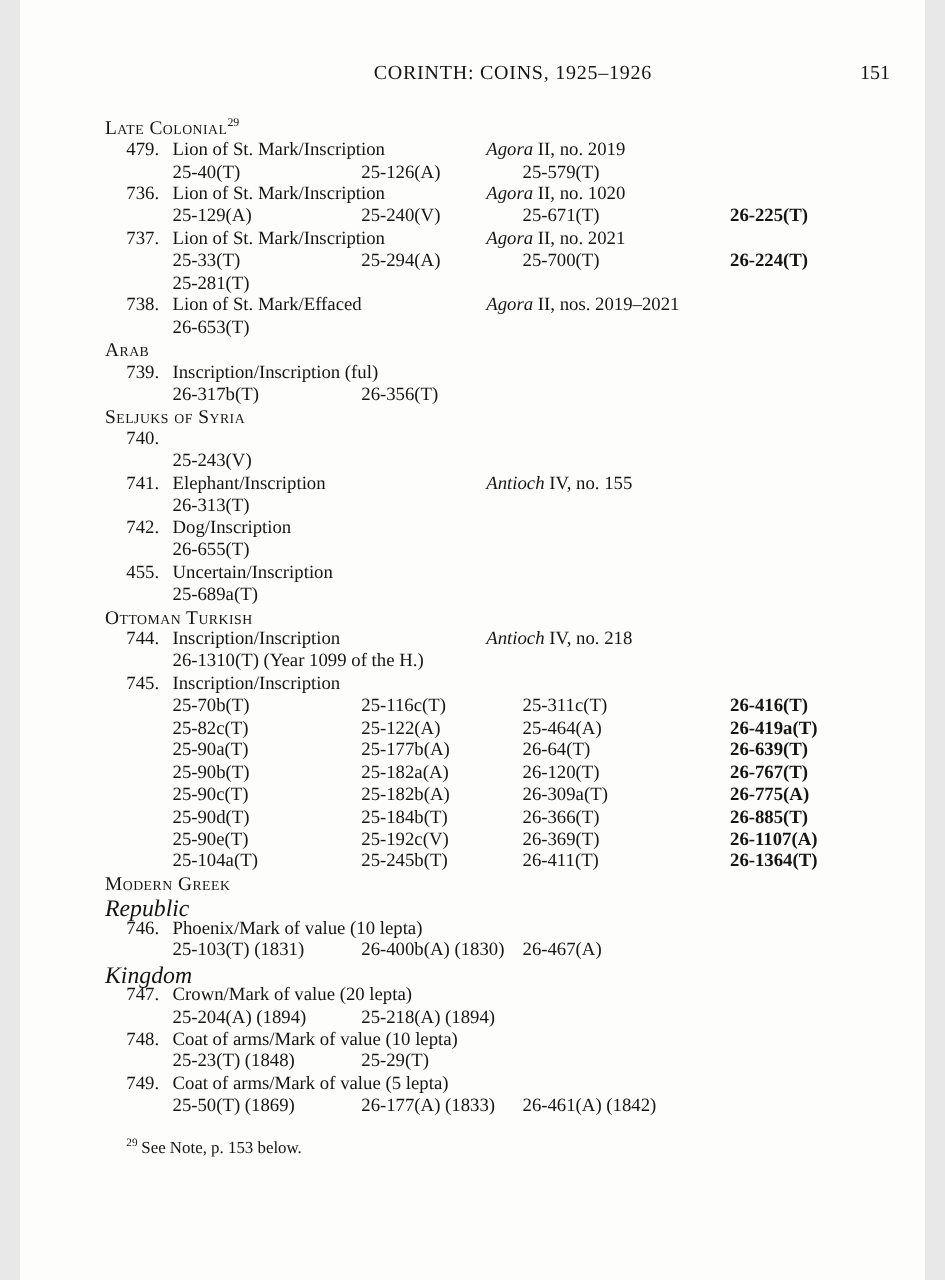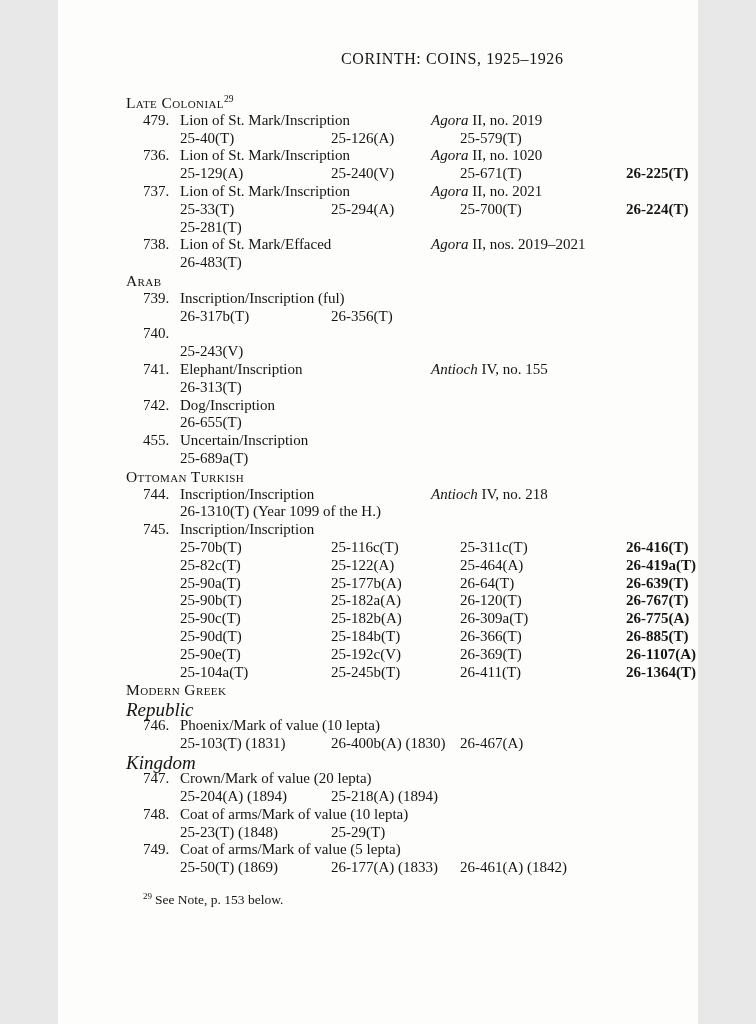--- a/index.html
+++ b/index.html
@@ -2,21 +2,21 @@
 <html><head>
 <meta charset="utf-8">
 <style>
   html,body{margin:0;padding:0;}
   body{
     background:#e8e8e8;
     font-family:"Liberation Serif","DejaVu Serif",serif;
   }
   .page{
     position:relative;
-    width:640px;height:1024px;
+    width:724px;height:1024px;
     margin:0 auto;
     background:#fdfdfc;
     color:#151515;
     overflow:hidden;
   }
   .content{
     position:absolute;
     left:68px;top:50px;
     width:640px;
   }
@@ -122,35 +122,36 @@
           </div>
           <div class="cat-row line">
             <span class="cat c0">25-281(T)</span>
           </div>
           <div class="entry-line line">
             <span class="entry-num">738.</span>
             <span class="entry-desc">Lion of St. Mark/Effaced</span>
             <span class="entry-ref"><i>Agora</i> II, nos. 2019–2021</span>
           </div>
           <div class="cat-row line">
-            <span class="cat c0">26-483(T)</span>
+            <span class="cat c0">26-653(T)</span>
           </div>
         </div>
         <div class="section">
           <div class="section-heading line"><span class="sc">Arab</span></div>
           <div class="entry-line line">
             <span class="entry-num">739.</span>
             <span class="entry-desc">Inscription/Inscription (ful)</span>
           </div>
           <div class="cat-row line">
             <span class="cat c0">26-317b(T)</span>
             <span class="cat c1">26-356(T)</span>
           </div>
         </div>
         <div class="section">
+          <div class="section-heading line"><span class="sc">Seljuks of Syria</span></div>
           <div class="entry-line line">
             <span class="entry-num">740.</span>
           </div>
           <div class="cat-row line">
             <span class="cat c0">25-243(V)</span>
           </div>
           <div class="entry-line line">
             <span class="entry-num">741.</span>
             <span class="entry-desc">Elephant/Inscription</span>
             <span class="entry-ref"><i>Antioch</i> IV, no. 155</span>

